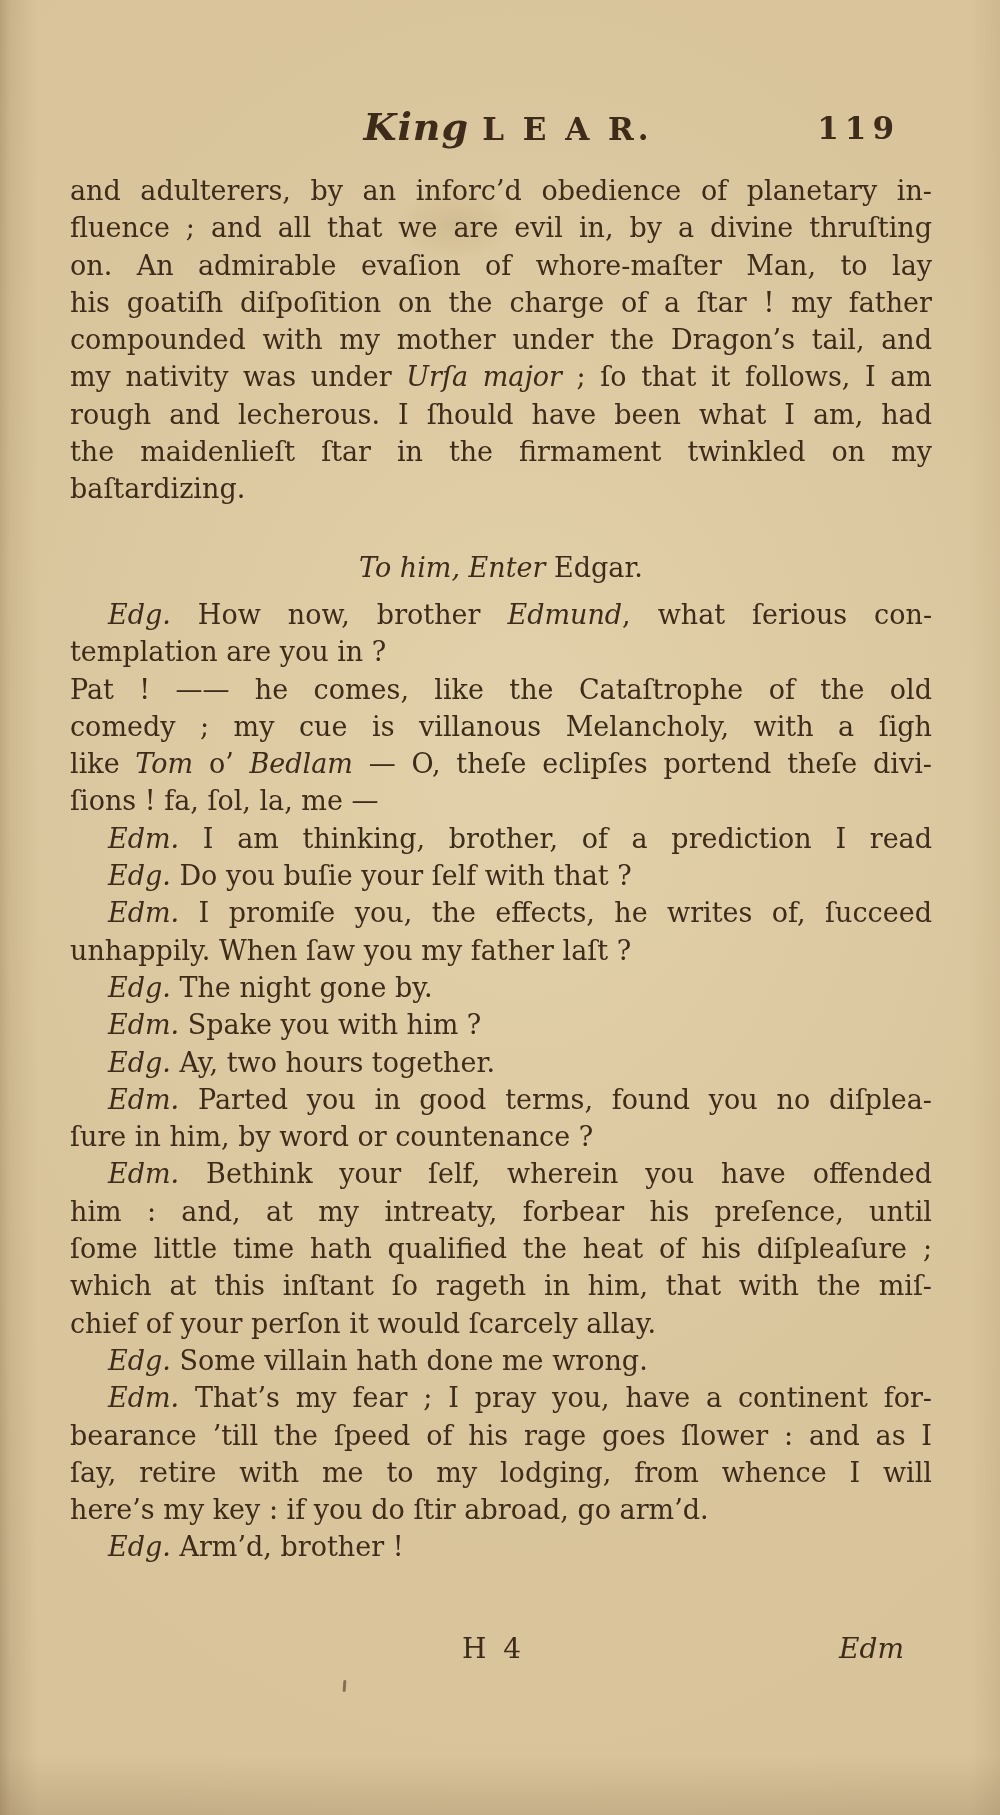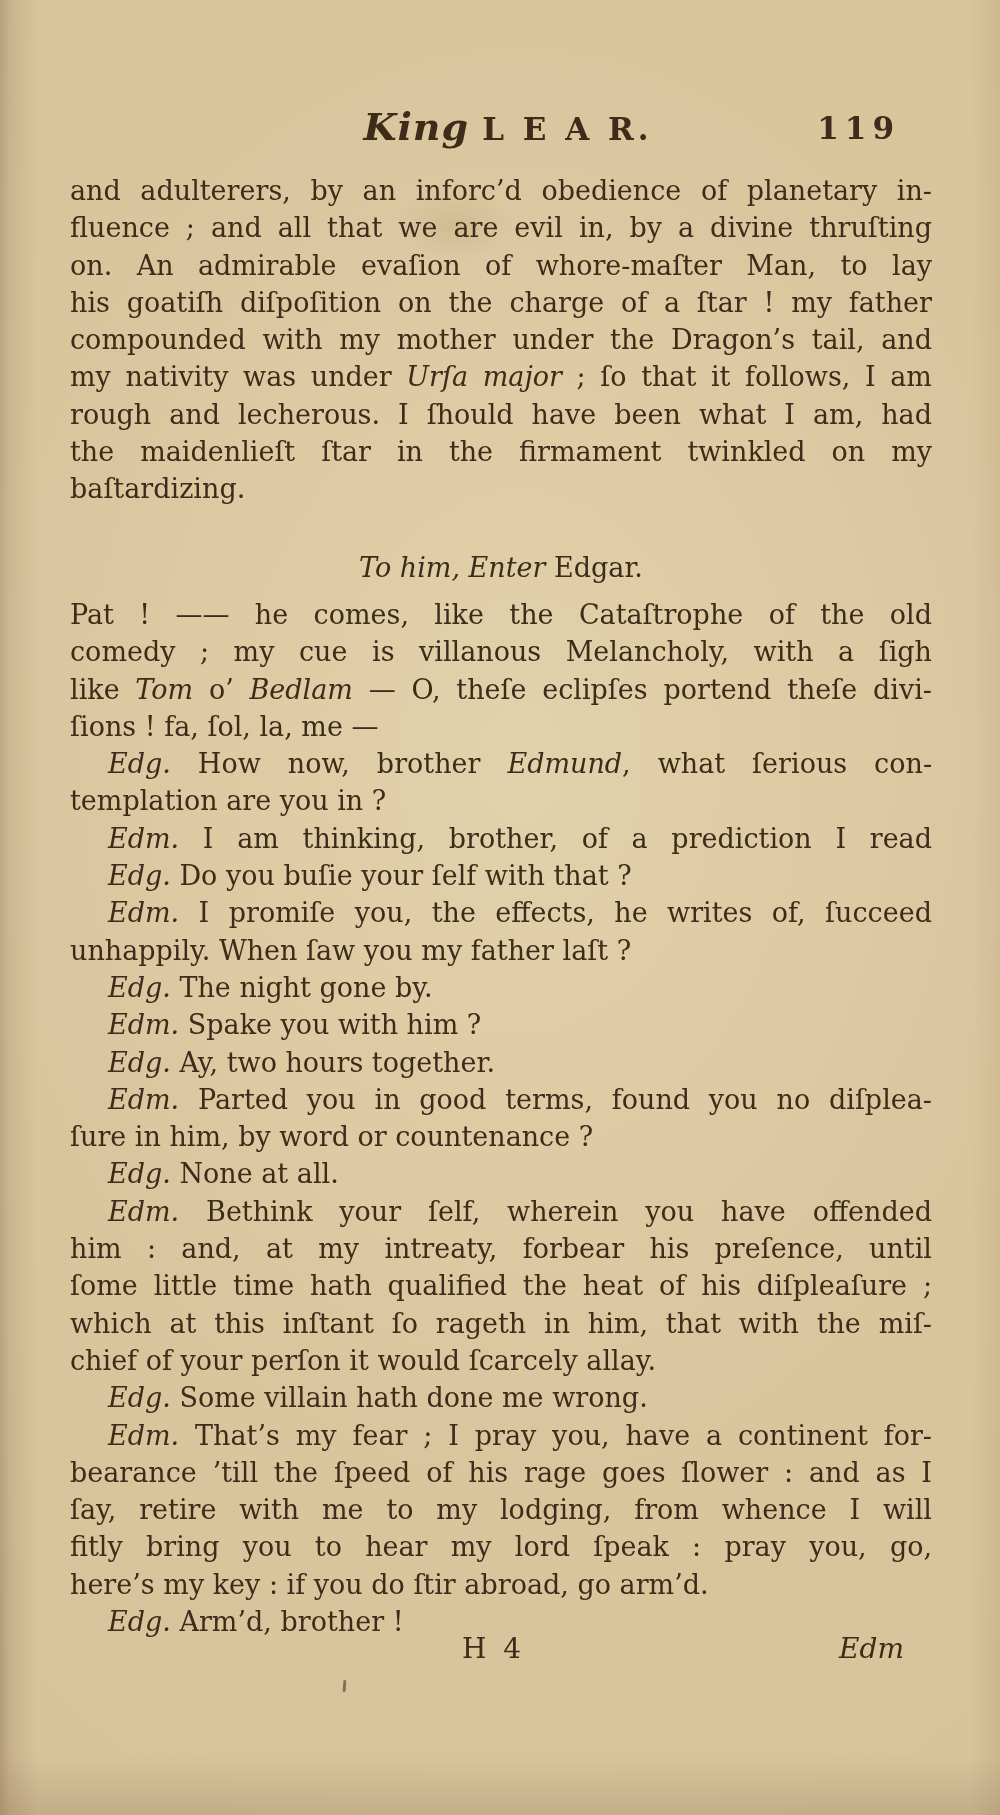--- a/index.html
+++ b/index.html
@@ -76,28 +76,28 @@
         <div class="line just"><span>compounded with my mother under the Dragon’s tail, and</span></div>
         <div class="line just"><span>my nativity was under </span><span class="it">Urſa major</span><span> ; ſo that it follows, I am</span></div>
         <div class="line just"><span>rough and lecherous. I ſhould have been what I am, had</span></div>
         <div class="line just"><span>the maidenlieſt ſtar in the firmament twinkled on my</span></div>
         <div class="line"><span>baſtardizing.</span></div>
       </div>
       <div class="block stage">
         <div class="line"><span class="it">To him, Enter</span><span> Edgar.</span></div>
       </div>
       <div class="block para">
+        <div class="line just ind"><span class="it">Edg.</span><span> How now, brother </span><span class="it">Edmund</span><span>, what ſerious con-</span></div>
+        <div class="line"><span>templation are you in ?</span></div>
+      </div>
+      <div class="block para">
         <div class="line just"><span>Pat ! —— he comes, like the Cataſtrophe of the old</span></div>
         <div class="line just"><span>comedy ; my cue is villanous Melancholy, with a ſigh</span></div>
         <div class="line just"><span>like </span><span class="it">Tom</span><span> o’ </span><span class="it">Bedlam</span><span> — O, theſe eclipſes portend theſe divi-</span></div>
         <div class="line"><span>ſions ! fa, ſol, la, me —</span></div>
-      </div>
-      <div class="block para">
-        <div class="line just ind"><span class="it">Edg.</span><span> How now, brother </span><span class="it">Edmund</span><span>, what ſerious con-</span></div>
-        <div class="line"><span>templation are you in ?</span></div>
       </div>
       <div class="block para">
         <div class="line just ind"><span class="it">Edm.</span><span> I am thinking, brother, of a prediction I read</span></div>
       </div>
       <div class="block para">
         <div class="line ind"><span class="it">Edg.</span><span> Do you buſie your ſelf with that ?</span></div>
       </div>
       <div class="block para">
         <div class="line just ind"><span class="it">Edm.</span><span> I promiſe you, the effects, he writes of, ſucceed</span></div>
         <div class="line"><span>unhappily. When ſaw you my father laſt ?</span></div>
@@ -109,37 +109,33 @@
         <div class="line ind"><span class="it">Edm.</span><span> Spake you with him ?</span></div>
       </div>
       <div class="block para">
         <div class="line ind"><span class="it">Edg.</span><span> Ay, two hours together.</span></div>
       </div>
       <div class="block para">
         <div class="line just ind"><span class="it">Edm.</span><span> Parted you in good terms, found you no diſplea-</span></div>
         <div class="line"><span>ſure in him, by word or countenance ?</span></div>
       </div>
       <div class="block para">
-        <div class="line ind"><span class="it">Edg.</span><span> None at all.</span></div>
-      </div>
-      <div class="block para">
         <div class="line just ind"><span class="it">Edm.</span><span> Bethink your ſelf, wherein you have offended</span></div>
         <div class="line just"><span>him : and, at my intreaty, forbear his preſence, until</span></div>
         <div class="line just"><span>ſome little time hath qualified the heat of his diſpleaſure ;</span></div>
         <div class="line just"><span>which at this inſtant ſo rageth in him, that with the miſ-</span></div>
         <div class="line"><span>chief of your perſon it would ſcarcely allay.</span></div>
       </div>
       <div class="block para">
         <div class="line ind"><span class="it">Edg.</span><span> Some villain hath done me wrong.</span></div>
       </div>
       <div class="block para">
         <div class="line just ind"><span class="it">Edm.</span><span> That’s my fear ; I pray you, have a continent for-</span></div>
         <div class="line just"><span>bearance ’till the ſpeed of his rage goes ſlower : and as I</span></div>
         <div class="line just"><span>ſay, retire with me to my lodging, from whence I will</span></div>
-        <div class="line just"><span>fitly bring you to hear my lord ſpeak : pray you, go,</span></div>
         <div class="line"><span>here’s my key : if you do ſtir abroad, go arm’d.</span></div>
       </div>
       <div class="block para">
         <div class="line ind"><span class="it">Edg.</span><span> Arm’d, brother !</span></div>
       </div>
     </div>
 
   <div class="footer">
     <span class="signature">H 4</span>
     <span class="catchword">Edm</span>

